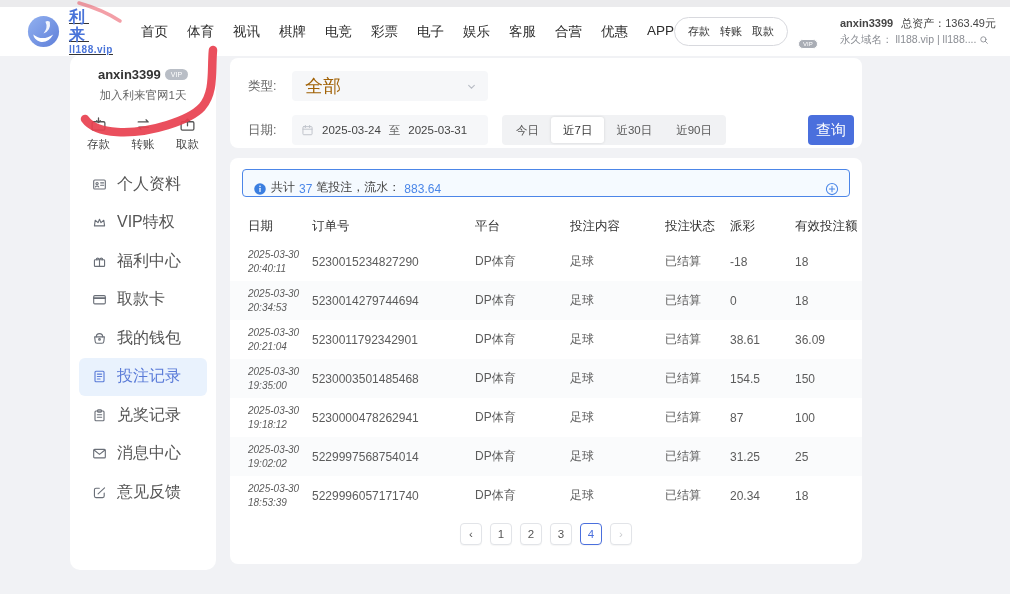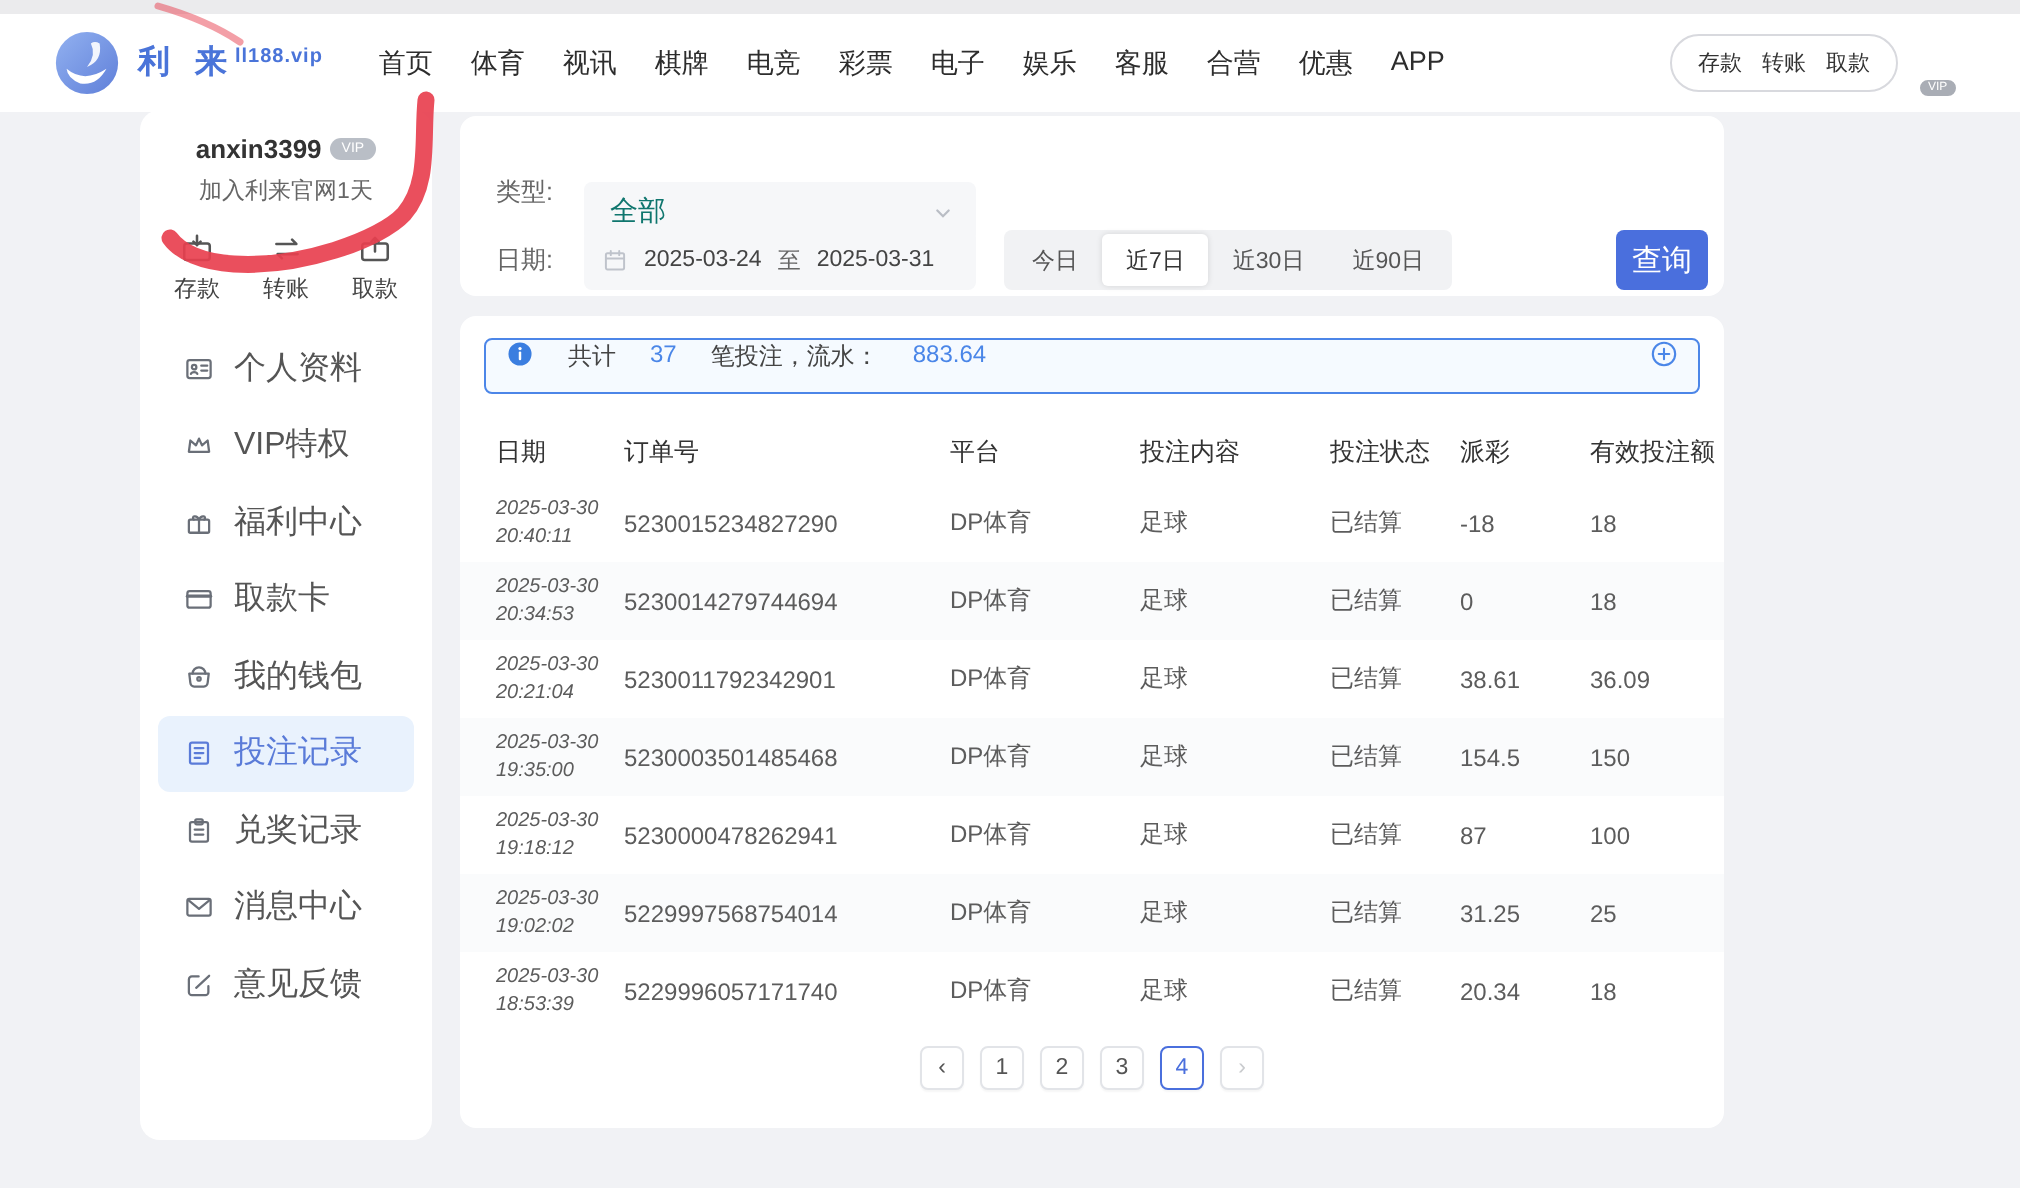--- a/index.html
+++ b/index.html
@@ -6,21 +6,21 @@
   html,body { width:1010px; height:594px; }
   body { position:relative; overflow:hidden; background:#f1f2f5;
          font-family:"Liberation Sans","DejaVu Sans",sans-serif; color:#333; }
 
   
   .top-strip { position:absolute; top:0; left:0; right:0; height:7px; background:#ebebed; }
   .topbar { position:absolute; top:7px; left:0; width:1010px; height:49px; background:#fff;
             display:flex; align-items:center; padding:0 16px 0 26px; }
   .logo { display:flex; align-items:center; gap:8px; cursor:pointer; }
   .logo-mark { width:35px; height:35px; display:flex; }
-  .logo-text { display:flex; flex-direction:row; line-height:1.1; }
+  .logo-text { display:flex; flex-direction:column; line-height:1.1;text-decoration:underline; }
   .logo-title { font-size:16px; font-weight:bold; color:#4a74d9; letter-spacing:4px; }
   .logo-domain { font-size:10px; font-weight:bold; color:#4a74d9; letter-spacing:.5px; }
   .nav { display:flex; gap:19px; margin-left:28px; font-size:13.5px; color:#2d2d2d; white-space:nowrap; }
   .nav-item { cursor:pointer; }
   .wallet-pill { margin-left:auto; display:flex; gap:10px; align-items:center;
                  border:1px solid #d8d9de; border-radius:15px; padding:6px 13px;
                  font-size:11px; color:#333; white-space:nowrap; }
   .wallet-action { cursor:pointer; }
   .user-block { display:flex; align-items:center; gap:7px; margin-left:13px; cursor:pointer; }
   .user-avatar-wrap { position:relative; width:32px; height:36px; }
@@ -70,22 +70,22 @@
   
   .annotation-svg { position:absolute; left:0; top:0; z-index:60; pointer-events:none; }
 
   
   .filter-card { position:absolute; left:230px; top:58px; width:632px; height:90px;
                  background:#fff; border-radius:8px; }
   .filter-row { position:absolute; left:18px; display:flex; align-items:center; }
   .row-type { top:13px; } .row-date { top:57px; }
   .filter-label { color:#666; font-size:12.5px; width:40px; flex:none; }
   .type-select { width:196px; height:30px; background:#f6f7f9; border-radius:4px; margin-left:4px;
-                 display:flex; align-items:center; padding:0 10px 0 13px; font-size:14px;
-                 color:#0f766e; cursor:pointer;margin-top:20px; }
+                 display:flex; align-items:center; padding:0 10px 0 13px; font-size:18px;
+                 color:#a16207; cursor:pointer; }
   .type-select .chev { margin-left:auto; color:#b9bdc5; display:flex; }
   .type-select svg, .date-input svg { width:13px; height:13px; }
   .date-input { width:196px; height:30px; background:#f6f7f9; border-radius:4px; margin-left:4px;
                 display:flex; align-items:center; gap:8px; padding:0 9px; font-size:11.5px;
                 color:#444; cursor:pointer; }
   .date-input .cal { color:#bfc3cb; display:flex; }
   .date-sep { color:#666; }
   .range-group { margin-left:14px; background:#f1f2f4; border-radius:4px; padding:2px;
                  display:flex; height:30px; }
   .range-btn { padding:0 12px; display:flex; align-items:center; font-size:11.5px; color:#555;
@@ -93,21 +93,21 @@
   .range-btn.active { background:#fff; color:#333; box-shadow:0 0 3px rgba(0,0,0,.12); }
   .search-btn { position:absolute; right:8px; top:57px; width:46px; height:30px;
                 background:#4a6fdd; color:#fff; border:none; border-radius:4px;
                 font-size:15px; cursor:pointer; font-family:inherit; }
 
   
   .table-card { position:absolute; left:230px; top:158px; width:632px; height:406px;
                 background:#fff; border-radius:8px; }
   .summary-bar { position:absolute; left:12px; top:11px; width:608px; height:28px;
                  border:1px solid #4c86e8; background:#f5faff; border-radius:4px;
-                 display:flex; align-items:flex-start; gap:17px; padding:0 10px;
+                 display:flex; align-items:flex-end; gap:4px; padding:0 10px;
                  font-size:12px; color:#444; }
   .summary-bar .ico { display:flex; } .summary-bar .ico svg { width:14px; height:14px; }
   .summary-bar .num { color:#4a86e8; }
   .plus-btn { margin-left:auto; color:#4a86e8; display:flex; cursor:pointer; }
   .plus-btn svg { width:14px; height:14px; }
 
   .table { position:absolute; left:0; top:52px; width:632px; }
   .trow { display:grid; grid-template-columns:64px 163px 95px 95px 65px 65px 85px;
           padding-left:18px; align-items:center; }
   .thead-row { height:32px; font-size:12.5px; color:#333; }
@@ -166,20 +166,33 @@
   <div class="wallet-pill" id="wallet-pill">
       <span class="wallet-action">存款</span>
       <span class="wallet-action">转账</span>
       <span class="wallet-action">取款</span>
     </div>
   <div class="user-block">
     <span class="user-avatar-wrap">
       <span class="avatar"><i class="smile"></i></span>
       <span class="user-mini-badge">VIP</span>
     </span>
+    <span class="user-lines">
+      <span class="user-line1">
+        <span>anxin3399</span><span class="assets-label">总资产：</span><span class="assets-value">1363.49元</span>
+      </span>
+      <span class="user-line2">
+        <span>永久域名：</span>
+          <span>ll188.vip | ll188....</span>
+        <svg viewBox="0 0 16 16" fill="none" stroke="currentColor" stroke-width="1.4" stroke-linecap="round">
+            <circle cx="7" cy="7" r="4.2"></circle>
+            <path d="M10.2 10.2l3.2 3.2"></path>
+          </svg>
+      </span>
+    </span>
   </div>
 </header>
 
 <aside class="sidebar">
   <div class="profile">
     <span class="avatar"><i class="smile"></i></span>
     <div class="profile-name-row">
       <span class="profile-name">anxin3399</span>
       <span class="profile-badge">VIP</span>
     </div>

